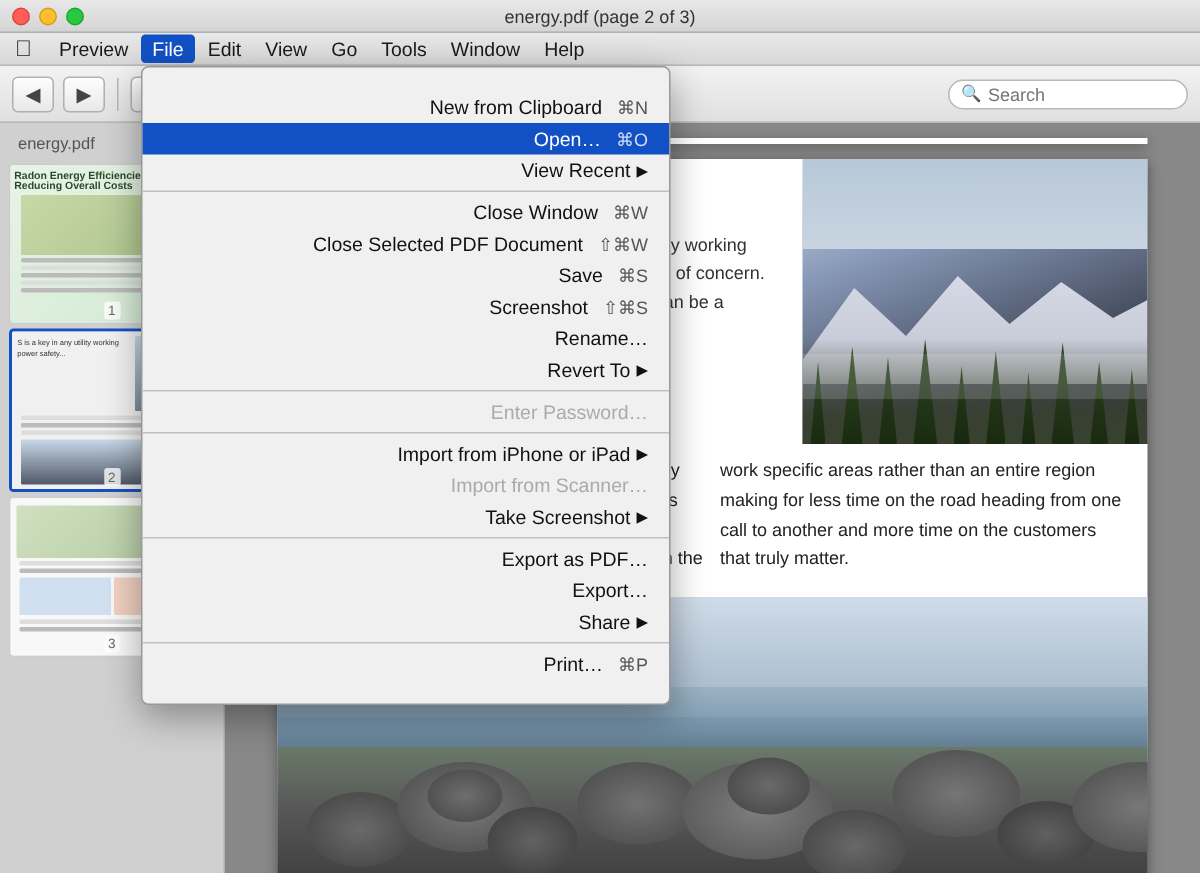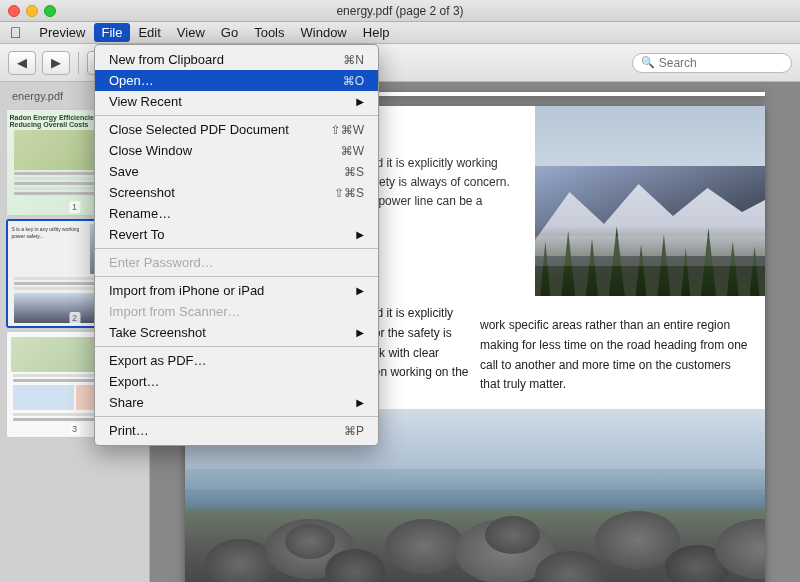--- a/index.html
+++ b/index.html
@@ -237,41 +237,42 @@
 
     .page-mid-text {
       padding: 8px 14px 14px 14px;
       font-size: 12px;
       line-height: 1.65;
       color: #222;
       display: flex;
       gap: 10px;
     }
     .page-mid-left { flex: 1; }
-    .page-mid-right { flex: 1; font-size: 12px; color: #222; line-height: 1.65; margin-top: 12px; }
+    .page-mid-right { flex: 1; font-size: 12px; color: #222; line-height: 1.65; }
 
     .page-bottom-img {
       width: 580px;
       height: 200px;
       background: linear-gradient(180deg, #c8d8e8 0%, #a0b8c8 20%, #7890a0 40%, #4a5a6a 60%, #383838 80%, #282828 100%);
       position: relative;
       overflow: hidden;
     }
     .dropdown-menu {
       position: absolute;
       top: 44px;
       left: 94px;
-      width: 285px;
+      width: 353px;
       background: #f0f0f0;
       border: 1px solid #999;
       border-radius: 5px;
       box-shadow: 0 8px 24px rgba(0,0,0,0.35);
-      padding: 4px 0;
+      padding: 16px 0;
       z-index: 300;
       font-size: 13px;
+      text-align: right;
     }
     .dm-item {
       display: flex;
       align-items: center;
       padding: 3px 14px 3px 14px;
       cursor: default;
       color: #111;
       position: relative;
       min-height: 20px;
     }
@@ -478,26 +479,26 @@
   <div class="dm-item active-item">
     <span class="dm-item-label">Open…</span>
     <span class="dm-item-shortcut">⌘O</span>
   </div>
   <div class="dm-item">
     <span class="dm-item-label">View Recent</span>
     <span class="dm-arrow">▶</span>
   </div>
   <div class="dm-separator"></div>
   <div class="dm-item">
+    <span class="dm-item-label">Close Window</span>
+    <span class="dm-item-shortcut">⌘W</span>
+  </div>
+  <div class="dm-item">
     <span class="dm-item-label">Close Selected PDF Document</span>
     <span class="dm-item-shortcut">⇧⌘W</span>
-  </div>
-  <div class="dm-item">
-    <span class="dm-item-label">Close Window</span>
-    <span class="dm-item-shortcut">⌘W</span>
   </div>
   <div class="dm-item">
     <span class="dm-item-label">Save</span>
     <span class="dm-item-shortcut">⌘S</span>
   </div>
   <div class="dm-item">
     <span class="dm-item-label">Screenshot</span>
     <span class="dm-item-shortcut">⇧⌘S</span>
   </div>
   <div class="dm-item">

